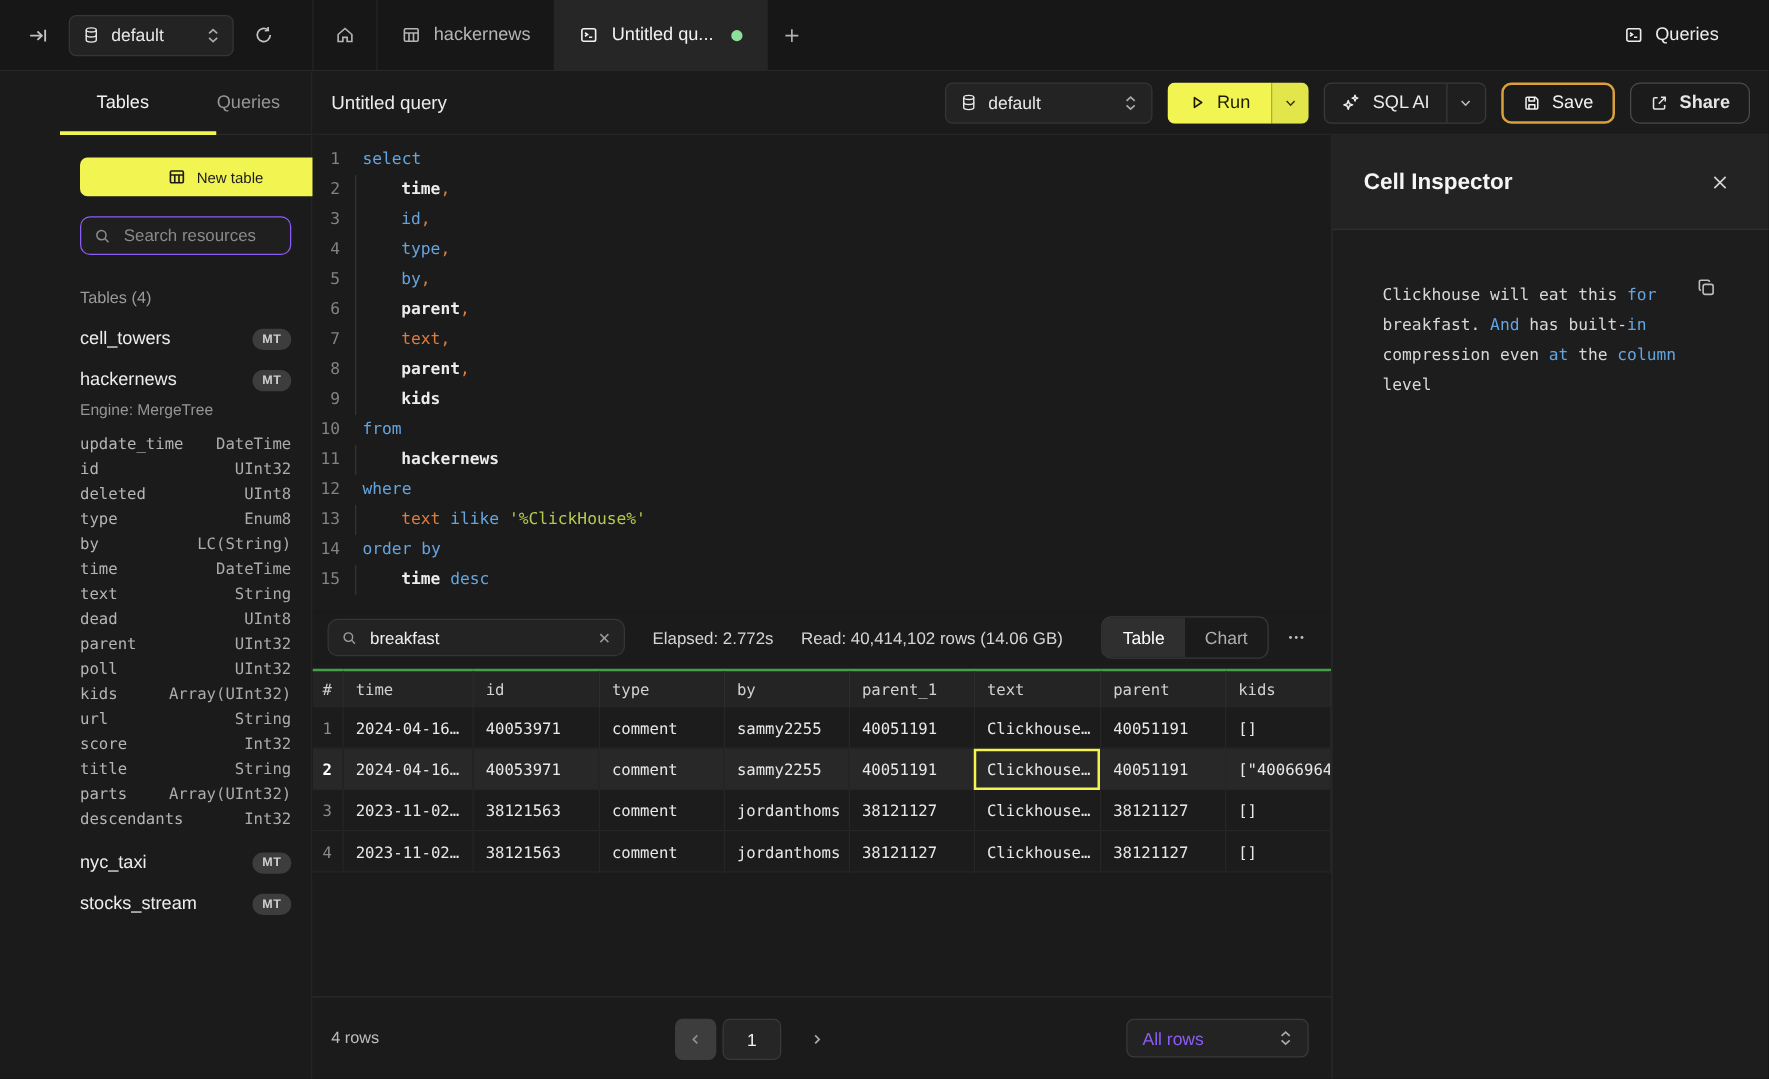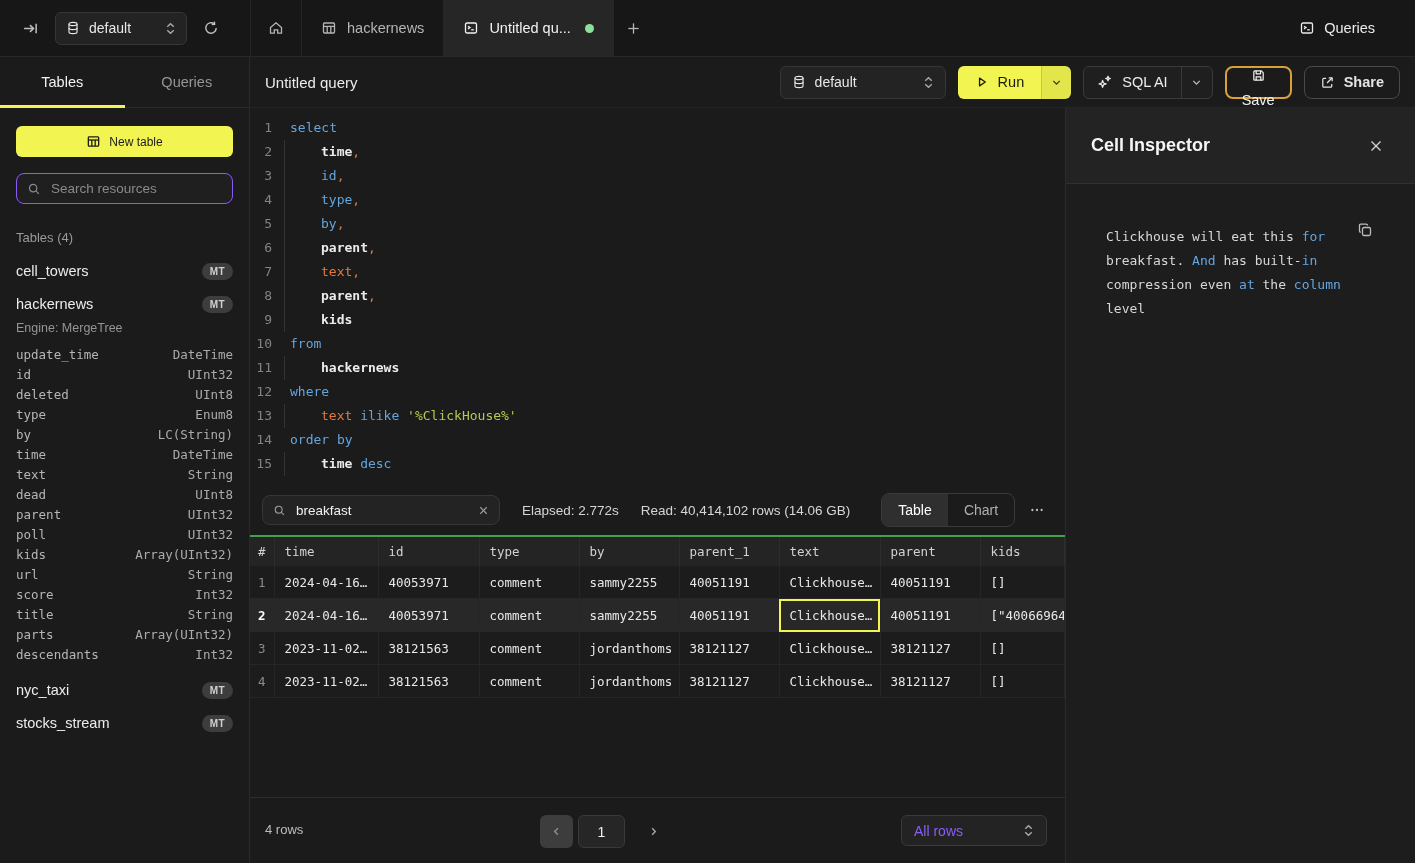--- a/index.html
+++ b/index.html
@@ -21,21 +21,21 @@
   .tabstrip{height:100%;display:flex;align-items:stretch;border-left:1px solid #262626;}
   .tab{display:flex;align-items:center;gap:10px;padding:0 19px;border-right:1px solid #262626;
        color:#b5b5b5;font-size:14.5px;cursor:pointer;}
   .tab.icon-only{padding:0 17px;}
   .tab.active{background:#262626;color:#f2f2f2;}
   .dirty-dot{width:9px;height:9px;border-radius:50%;background:#8ce09a;margin-left:4px;}
   .newtab-btn{margin-left:12px;color:#b5b5b5;}
   .tb-right{margin-left:auto;margin-right:40px;display:flex;align-items:center;gap:9px;color:#ececec;font-size:14.5px;cursor:pointer;}
 
   
-  .sidebar{position:absolute;top:57px;left:0;width:250px;bottom:0;background:#1b1b1b;border-right:1px solid #2a2a2a;box-sizing:border-box;}
+  .sidebar{position:absolute;top:57px;left:0;width:250px;bottom:0;background:#1b1b1b;border-right:1px solid #2a2a2a;box-sizing:border-box;padding-left:48px;}
   .sb-tabs{height:50px;display:flex;border-bottom:1px solid #2a2a2a;position:relative;}
   .sb-tab{flex:1;display:flex;align-items:center;justify-content:center;font-size:14.5px;color:#969696;cursor:pointer;}
   .sb-tab.active{color:#f2f2f2;}
   .sb-underline{position:absolute;left:0;bottom:-1px;width:125px;height:3px;background:#f2f452;}
   .newtable-btn{margin:18px 16px 0;height:31px;border-radius:6px;background:#f2f452;color:#1c1c1c;border:none;
                 display:flex;align-items:center;justify-content:center;gap:8px;font-size:12px;font-weight:500;width:217px;cursor:pointer;}
   .sb-search{margin:16px 16px 0;height:31px;box-sizing:border-box;border:1px solid #8b5cf6;border-radius:8px;background:#1f1f1f;
              display:flex;align-items:center;gap:8px;padding:0 10px;color:#8a8a8a;}
   .sb-search input{flex:1;background:transparent;border:none;outline:none;color:#dcdcdc;font-size:13.5px;font-family:inherit;min-width:0;}
   .sb-search input::placeholder{color:#8a8a8a;}
@@ -61,21 +61,21 @@
          gap:9px;padding:0 11px;box-sizing:border-box;font-size:14px;color:#e8e8e8;cursor:pointer;}
   .tb-db .grow{flex:1;}
   .run-btn{height:33px;display:flex;border-radius:6px;overflow:hidden;cursor:pointer;}
   .run-main{background:#f2f452;color:#1d1d05;display:flex;align-items:center;gap:9px;padding:0 17px;font-size:14.5px;font-weight:500;}
   .run-caret{background:#e3e64b;color:#3a3a10;width:29px;display:flex;align-items:center;justify-content:center;border-left:1px solid rgba(0,0,0,.12);}
   .sqlai-btn{height:33px;background:#1f1f1f;border:1px solid #3a3a3a;border-radius:6px;display:flex;align-items:center;
              padding:0;color:#ececec;font-size:14.5px;cursor:pointer;box-sizing:border-box;}
   .sqlai-main{display:flex;align-items:center;gap:9px;padding:0 13px;}
   .sqlai-caret{width:30px;align-self:stretch;display:flex;align-items:center;justify-content:center;border-left:1px solid #3a3a3a;color:#bdbdbd;}
   .save-btn{height:33px;background:transparent;border:2px solid #d9a03c;border-radius:8px;display:flex;align-items:center;gap:9px;
-            padding:0 15px;color:#f2f2f2;font-size:14.5px;cursor:pointer;box-sizing:border-box;flex-direction:column;}
+            padding:0 15px;color:#f2f2f2;font-size:14.5px;cursor:pointer;box-sizing:border-box;}
   .share-btn{height:33px;background:transparent;border:1px solid #4a4a4a;border-radius:8px;display:flex;align-items:center;gap:9px;
              padding:0 15px;color:#e5e5e5;font-size:14.5px;cursor:pointer;box-sizing:border-box;font-weight:bold;}
 
   
   .editor{position:absolute;top:108px;left:250px;width:815px;height:382px;background:#1b1b1b;padding-top:8px;box-sizing:border-box;cursor:text;}
   .ed-line{display:flex;height:24px;line-height:24px;font-family:"DejaVu Sans Mono",monospace;font-size:13px;}
   .ed-ln{width:22px;text-align:right;color:#838383;flex:none;}
   .ed-code{margin-left:18px;white-space:pre;position:relative;}
   .ed-code.ind{padding-left:31px;}
   .ed-code.ind::before{content:"";position:absolute;left:-6px;top:0;bottom:0;width:1px;background:#343434;}

